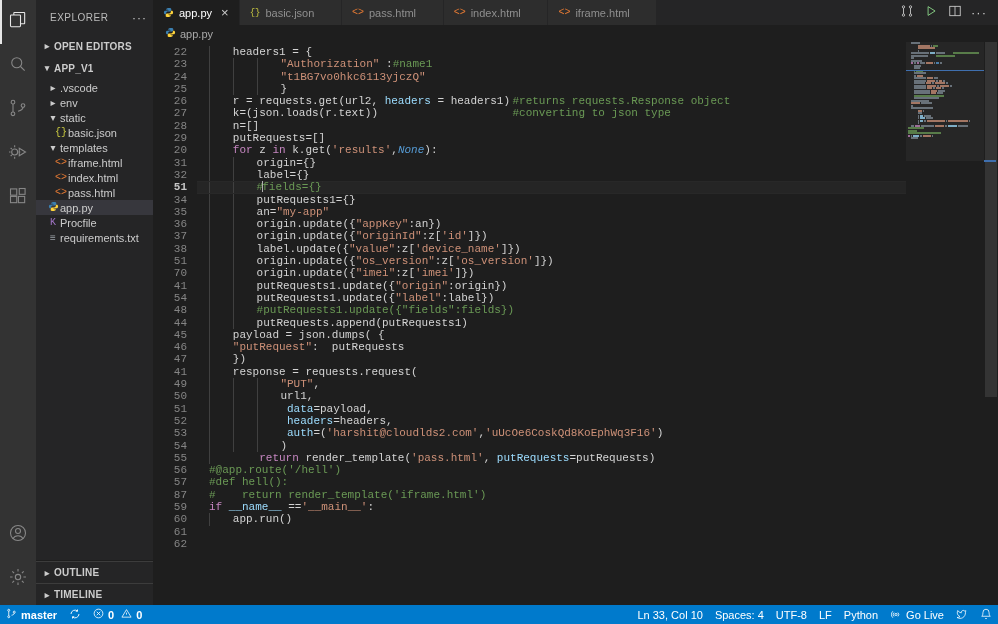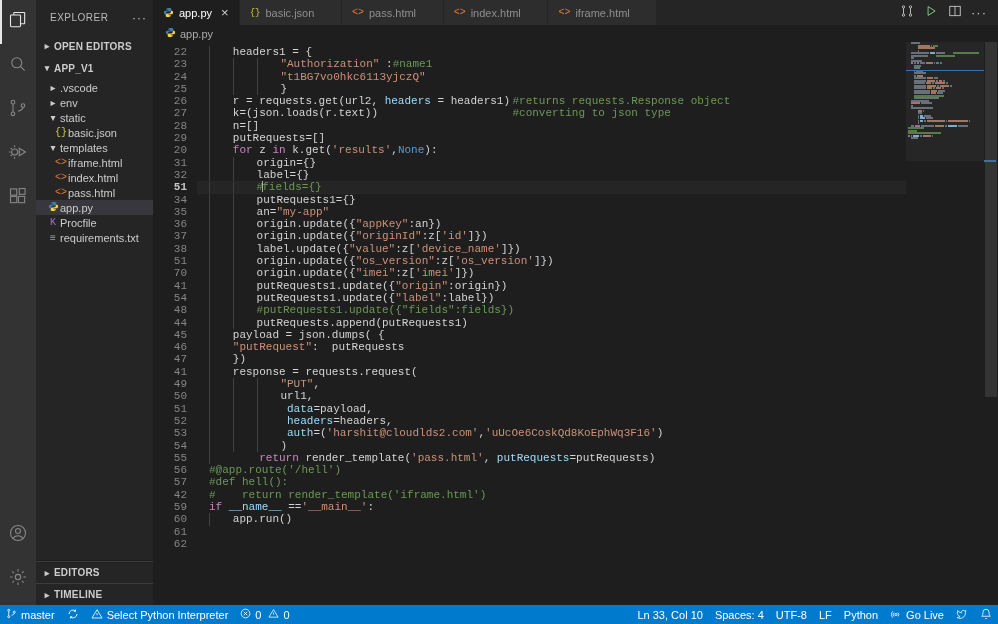--- a/index.html
+++ b/index.html
@@ -117,21 +117,21 @@
   .ind {
     display:inline-block; width:0; border-left:1px solid #404040;
     height:12.3px; vertical-align:top; position:absolute;
   }
   .cursor {
     display:inline-block; width:1px; height:11px; background:#aeafad;
     vertical-align:-2px; margin:0 -1px;
   }
   
   .k  { color:#c586c0; }   
-  .kb { color:#569cd6; }   
+  .kb { color:#569cd6;font-style:italic; }   
   .s  { color:#ce9178; }   
   .c  { color:#6a9955; }   
   .v  { color:#9cdcfe; }   
   .d  { color:#d4d4d4; }   
 
   
   .minimap {
     width: 78px; flex-shrink: 0; background: #1e1e1e;
     position: relative; overflow: hidden;
   }
@@ -145,21 +145,21 @@
     width: 14px; flex-shrink: 0; background:#1e1e1e; position: relative;
   }
   .ov-cur { position:absolute; left:0; right:2px; top:118px; height:2px; background:#3f6fae;}
   .ov-thumb{ position:absolute; left:1px; right:1px; top:0; height:355px; background:#4f4f4f; opacity:.45;}
 
   
   .statusbar {
     height: 19px; background: #007acc; display: flex; align-items: center;
     color: #ffffff; font-size: 11px; flex-shrink: 0;
   }
-  .sb-left { display: flex; align-items: flex-start; flex: 1; }
+  .sb-left { display: flex; align-items: flex-start; flex: 1; font-weight: bold; }
   .sb-right { display: flex; align-items: center; }
   .si {
     display: flex; align-items: center; gap: 4px;
     padding: 0 6px; height: 19px; cursor: pointer; white-space: nowrap;
   }
 </style>
 </head>
 <body>
 
 <div id="app">
@@ -297,21 +297,21 @@
           </div>
           <div class="row" style="padding-left: 10px;">
             <span class="ico ico-txt">≡</span>
             <span class="nm">requirements.txt</span>
           </div>
         </div>
 
       <div class="sb-bottom">
         <div class="sect-header">
           <span class="twisty">▸</span>
-          <span>EDITORS</span>
+          <span>OUTLINE</span>
         </div>
         <div class="sect-header">
           <span class="twisty">▸</span>
           <span>TIMELINE</span>
         </div>
       </div>
     </div>
 
     <div class="editor-area">
       <div class="tabsrow">
@@ -422,21 +422,21 @@
             <div class="ln">41</div>
             <div class="ln">49</div>
             <div class="ln">50</div>
             <div class="ln">51</div>
             <div class="ln">52</div>
             <div class="ln">53</div>
             <div class="ln">54</div>
             <div class="ln">55</div>
             <div class="ln">56</div>
             <div class="ln">57</div>
-            <div class="ln">42</div>
+            <div class="ln">87</div>
             <div class="ln">59</div>
             <div class="ln">60</div>
             <div class="ln">61</div>
             <div class="ln">62</div>
           </div>
         <div class="code" id="code"><div class="cl"><span class="ind" style="left:12px"></span><span class="src" style="padding-left:35.8px"><span class="d">headers1 = {</span></span></div><div class="cl"><span class="ind" style="left:12px"></span><span class="ind" style="left:35.8px"></span><span class="ind" style="left:59.6px"></span><span class="src" style="padding-left:83.4px"><span class="s">"Authorization" </span><span class="d">:</span><span class="c">#name1</span></span></div><div class="cl"><span class="ind" style="left:12px"></span><span class="ind" style="left:35.8px"></span><span class="ind" style="left:59.6px"></span><span class="src" style="padding-left:83.4px"><span class="s">"t1BG7vo0hkc6113yjczQ"</span></span></div><div class="cl"><span class="ind" style="left:12px"></span><span class="ind" style="left:35.8px"></span><span class="ind" style="left:59.6px"></span><span class="src" style="padding-left:83.4px"><span class="d">}</span></span></div><div class="cl"><span class="ind" style="left:12px"></span><span class="src" style="padding-left:35.8px"><span class="d">r = requests.get(url2, </span><span class="v">headers</span><span class="d"> = headers1)</span></span><span class="c" style="position:absolute;left:315.45px">#returns requests.Response object</span></div><div class="cl"><span class="ind" style="left:12px"></span><span class="src" style="padding-left:35.8px"><span class="d">k=(json.loads(r.text))</span></span><span class="c" style="position:absolute;left:315.45px">#converting to json type</span></div><div class="cl"><span class="ind" style="left:12px"></span><span class="src" style="padding-left:35.8px"><span class="d">n=[]</span></span></div><div class="cl"><span class="ind" style="left:12px"></span><span class="src" style="padding-left:35.8px"><span class="d">putRequests=[]</span></span></div><div class="cl"><span class="ind" style="left:12px"></span><span class="src" style="padding-left:35.8px"><span class="k">for</span><span class="d"> z </span><span class="k">in</span><span class="d"> k.get(</span><span class="s">'results'</span><span class="d">,</span><span class="kb">None</span><span class="d">):</span></span></div><div class="cl"><span class="ind" style="left:12px"></span><span class="ind" style="left:35.8px"></span><span class="src" style="padding-left:59.6px"><span class="d">origin={}</span></span></div><div class="cl"><span class="ind" style="left:12px"></span><span class="ind" style="left:35.8px"></span><span class="src" style="padding-left:59.6px"><span class="d">label={}</span></span></div><div class="cl cur"><span class="ind" style="left:12px"></span><span class="ind" style="left:35.8px"></span><span class="src" style="padding-left:59.6px"><span class="c">#</span><span class="cursor"></span><span class="c">fields={}</span></span></div><div class="cl"><span class="ind" style="left:12px"></span><span class="ind" style="left:35.8px"></span><span class="src" style="padding-left:59.6px"><span class="d">putRequests1={}</span></span></div><div class="cl"><span class="ind" style="left:12px"></span><span class="ind" style="left:35.8px"></span><span class="src" style="padding-left:59.6px"><span class="d">an=</span><span class="s">"my-app"</span></span></div><div class="cl"><span class="ind" style="left:12px"></span><span class="ind" style="left:35.8px"></span><span class="src" style="padding-left:59.6px"><span class="d">origin.update({</span><span class="s">"appKey"</span><span class="d">:an})</span></span></div><div class="cl"><span class="ind" style="left:12px"></span><span class="ind" style="left:35.8px"></span><span class="src" style="padding-left:59.6px"><span class="d">origin.update({</span><span class="s">"originId"</span><span class="d">:z[</span><span class="s">'id'</span><span class="d">]})</span></span></div><div class="cl"><span class="ind" style="left:12px"></span><span class="ind" style="left:35.8px"></span><span class="src" style="padding-left:59.6px"><span class="d">label.update({</span><span class="s">"value"</span><span class="d">:z[</span><span class="s">'device_name'</span><span class="d">]})</span></span></div><div class="cl"><span class="ind" style="left:12px"></span><span class="ind" style="left:35.8px"></span><span class="src" style="padding-left:59.6px"><span class="d">origin.update({</span><span class="s">"os_version"</span><span class="d">:z[</span><span class="s">'os_version'</span><span class="d">]})</span></span></div><div class="cl"><span class="ind" style="left:12px"></span><span class="ind" style="left:35.8px"></span><span class="src" style="padding-left:59.6px"><span class="d">origin.update({</span><span class="s">"imei"</span><span class="d">:z[</span><span class="s">'imei'</span><span class="d">]})</span></span></div><div class="cl"><span class="ind" style="left:12px"></span><span class="ind" style="left:35.8px"></span><span class="src" style="padding-left:59.6px"><span class="d">putRequests1.update({</span><span class="s">"origin"</span><span class="d">:origin})</span></span></div><div class="cl"><span class="ind" style="left:12px"></span><span class="ind" style="left:35.8px"></span><span class="src" style="padding-left:59.6px"><span class="d">putRequests1.update({</span><span class="s">"label"</span><span class="d">:label})</span></span></div><div class="cl"><span class="ind" style="left:12px"></span><span class="ind" style="left:35.8px"></span><span class="src" style="padding-left:59.6px"><span class="c">#putRequests1.update({"fields":fields})</span></span></div><div class="cl"><span class="ind" style="left:12px"></span><span class="ind" style="left:35.8px"></span><span class="src" style="padding-left:59.6px"><span class="d">putRequests.append(putRequests1)</span></span></div><div class="cl"><span class="ind" style="left:12px"></span><span class="src" style="padding-left:35.8px"><span class="d">payload = json.dumps( {</span></span></div><div class="cl"><span class="ind" style="left:12px"></span><span class="src" style="padding-left:35.8px"><span class="s">"putRequest"</span><span class="d">:  putRequests</span></span></div><div class="cl"><span class="ind" style="left:12px"></span><span class="src" style="padding-left:35.8px"><span class="d">})</span></span></div><div class="cl"><span class="ind" style="left:12px"></span><span class="src" style="padding-left:35.8px"><span class="d">response = requests.request(</span></span></div><div class="cl"><span class="ind" style="left:12px"></span><span class="ind" style="left:35.8px"></span><span class="ind" style="left:59.6px"></span><span class="src" style="padding-left:83.4px"><span class="s">"PUT"</span><span class="d">,</span></span></div><div class="cl"><span class="ind" style="left:12px"></span><span class="ind" style="left:35.8px"></span><span class="ind" style="left:59.6px"></span><span class="src" style="padding-left:83.4px"><span class="d">url1,</span></span></div><div class="cl"><span class="ind" style="left:12px"></span><span class="ind" style="left:35.8px"></span><span class="ind" style="left:59.6px"></span><span class="src" style="padding-left:83.4px"><span class="d"> </span><span class="v">data</span><span class="d">=payload,</span></span></div><div class="cl"><span class="ind" style="left:12px"></span><span class="ind" style="left:35.8px"></span><span class="ind" style="left:59.6px"></span><span class="src" style="padding-left:83.4px"><span class="d"> </span><span class="v">headers</span><span class="d">=headers,</span></span></div><div class="cl"><span class="ind" style="left:12px"></span><span class="ind" style="left:35.8px"></span><span class="ind" style="left:59.6px"></span><span class="src" style="padding-left:83.4px"><span class="d"> </span><span class="v">auth</span><span class="d">=(</span><span class="s">'harshit@cloudlds2.com'</span><span class="d">,</span><span class="s">'uUcOe6CoskQd8KoEphWq3F16'</span><span class="d">)</span></span></div><div class="cl"><span class="ind" style="left:12px"></span><span class="ind" style="left:35.8px"></span><span class="ind" style="left:59.6px"></span><span class="src" style="padding-left:83.4px"><span class="d">)</span></span></div><div class="cl"><span class="ind" style="left:12px"></span><span class="src" style="padding-left:35.8px"><span class="d">    </span><span class="k">return</span><span class="d"> render_template(</span><span class="s">'pass.html'</span><span class="d">, </span><span class="v">putRequests</span><span class="d">=putRequests)</span></span></div><div class="cl"><span class="src" style="padding-left:12px"><span class="c">#@app.route('/hell')</span></span></div><div class="cl"><span class="src" style="padding-left:12px"><span class="c">#def hell():</span></span></div><div class="cl"><span class="src" style="padding-left:12px"><span class="c">#    return render_template('iframe.html')</span></span></div><div class="cl"><span class="src" style="padding-left:12px"><span class="k">if</span><span class="d"> </span><span class="v">__name__</span><span class="d"> ==</span><span class="s">'__main__'</span><span class="d">:</span></span></div><div class="cl"><span class="ind" style="left:12px"></span><span class="src" style="padding-left:35.8px"><span class="d">app.run()</span></span></div><div class="cl"><span class="src" style="padding-left:12px"></span></div><div class="cl"><span class="src" style="padding-left:12px"></span></div></div>
         <div class="minimap" id="minimap">
           <div class="mm-slider"></div>
         <div class="mm-line" style="padding-left: 5.2px;">
               <span class="mm-seg" style="width:9px;background:#7f8b95"></span>
@@ -645,29 +645,20 @@
       </div>
       <div class="si">
         <span>
           <svg width="12" height="12" viewBox="0 0 24 24" fill="none" stroke="#ffffff" stroke-width="1.8">
             <path d="M4 12a8 8 0 0 1 13-6"></path>
               <path d="M20 12a8 8 0 0 1-13 6"></path>
             <path d="M17 3v3.5h-3.5"></path>
               <path d="M7 21v-3.5h3.5"></path>
           </svg>
         </span>
-      </div>
-      <div class="si">
-        <span>
-          <svg width="12" height="12" viewBox="0 0 24 24" fill="none" stroke="#ffffff" stroke-width="1.7">
-            <path d="M12 3.5L22 20H2z"></path>
-              <path d="M12 10v4.5M12 17v.01"></path>
-          </svg>
-        </span>
-        <span>Select Python Interpreter</span>
       </div>
       <div class="si">
         <span>
           <svg width="11" height="11" viewBox="0 0 24 24" fill="none" stroke="#ffffff" stroke-width="1.8">
             <circle cx="12" cy="12" r="9.5"></circle>
               <path d="M8.2 8.2l7.6 7.6M15.8 8.2l-7.6 7.6"></path>
           </svg>
         </span>
         <span>0</span>
         <span style="margin-left:3px">

